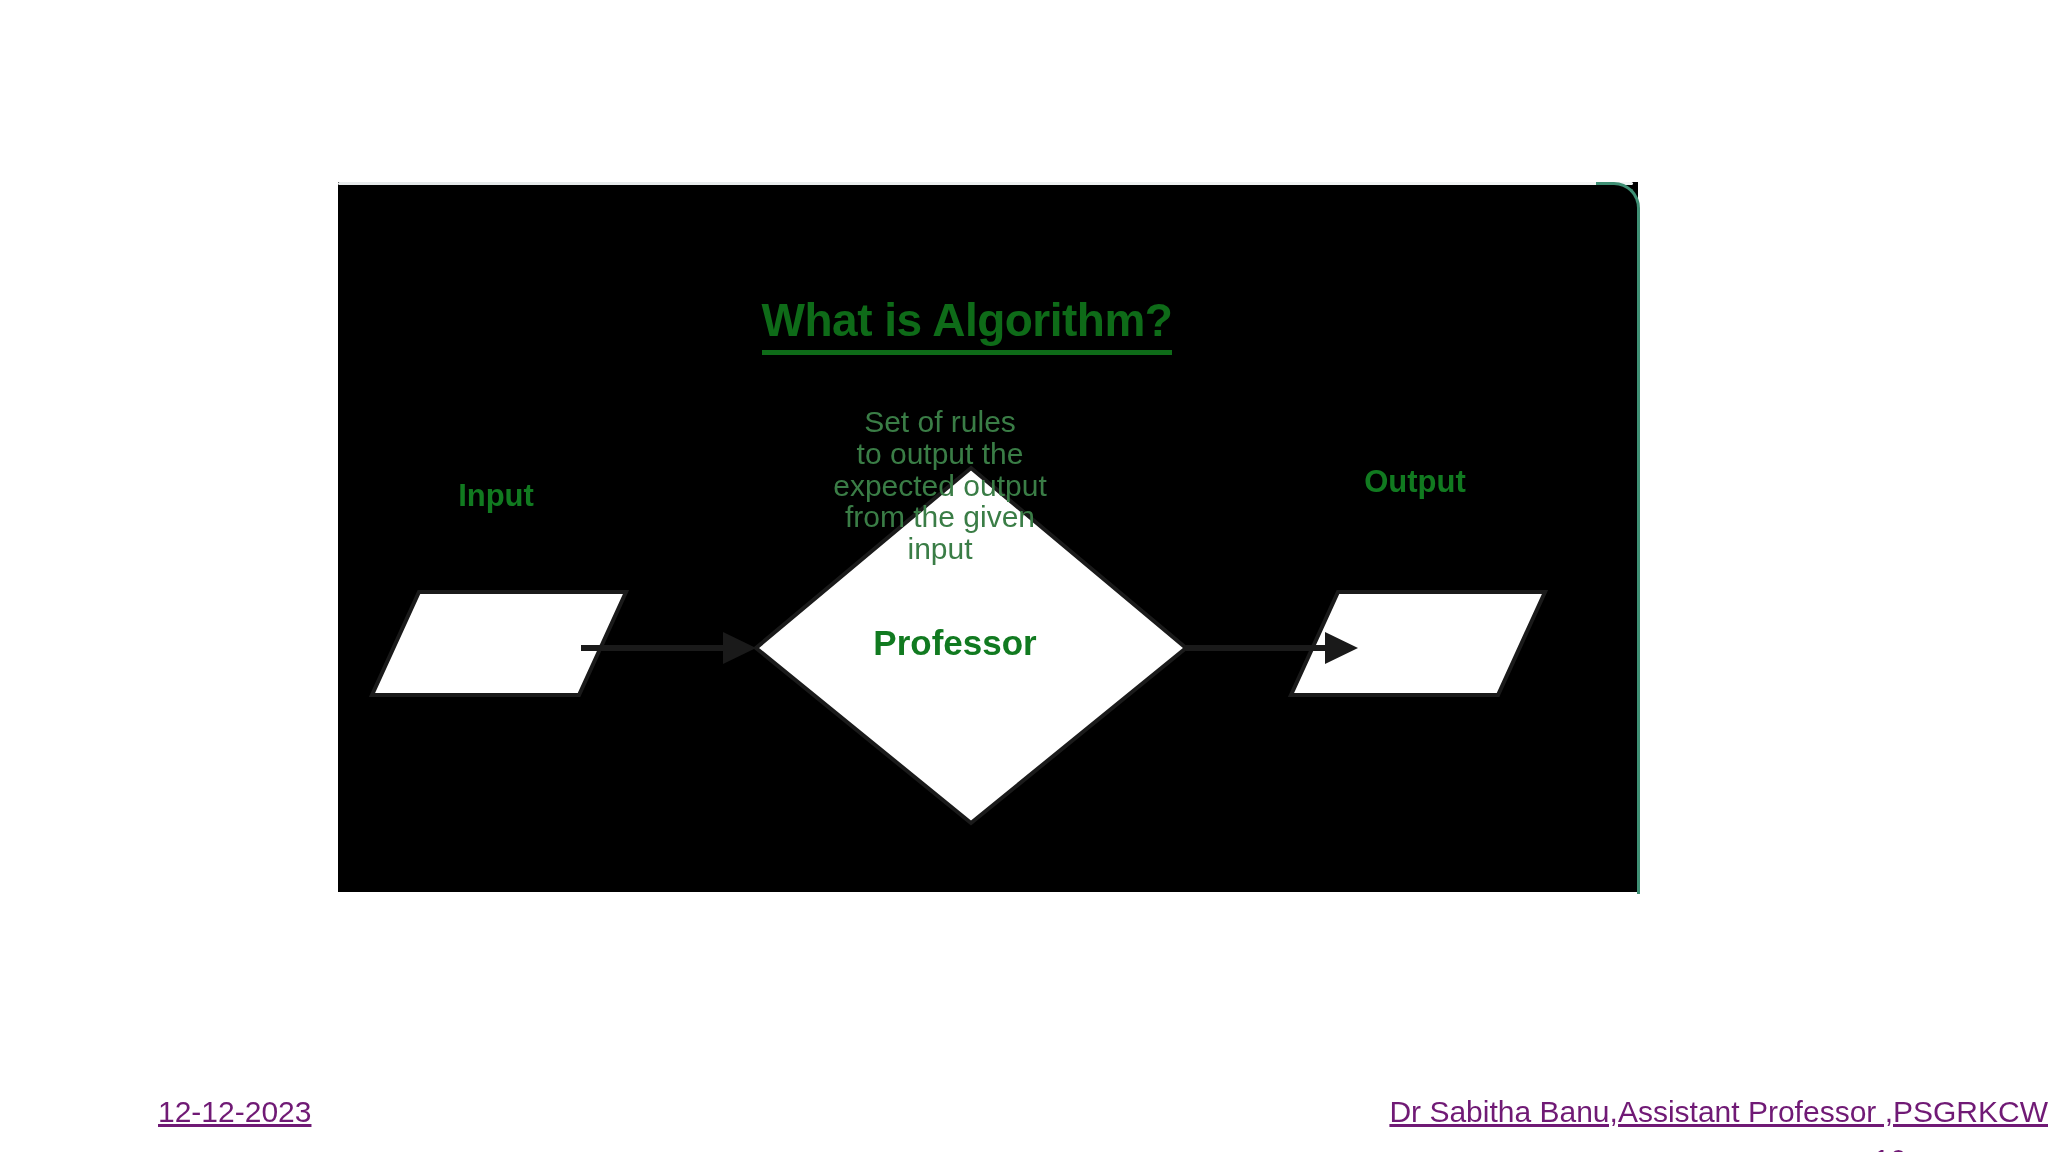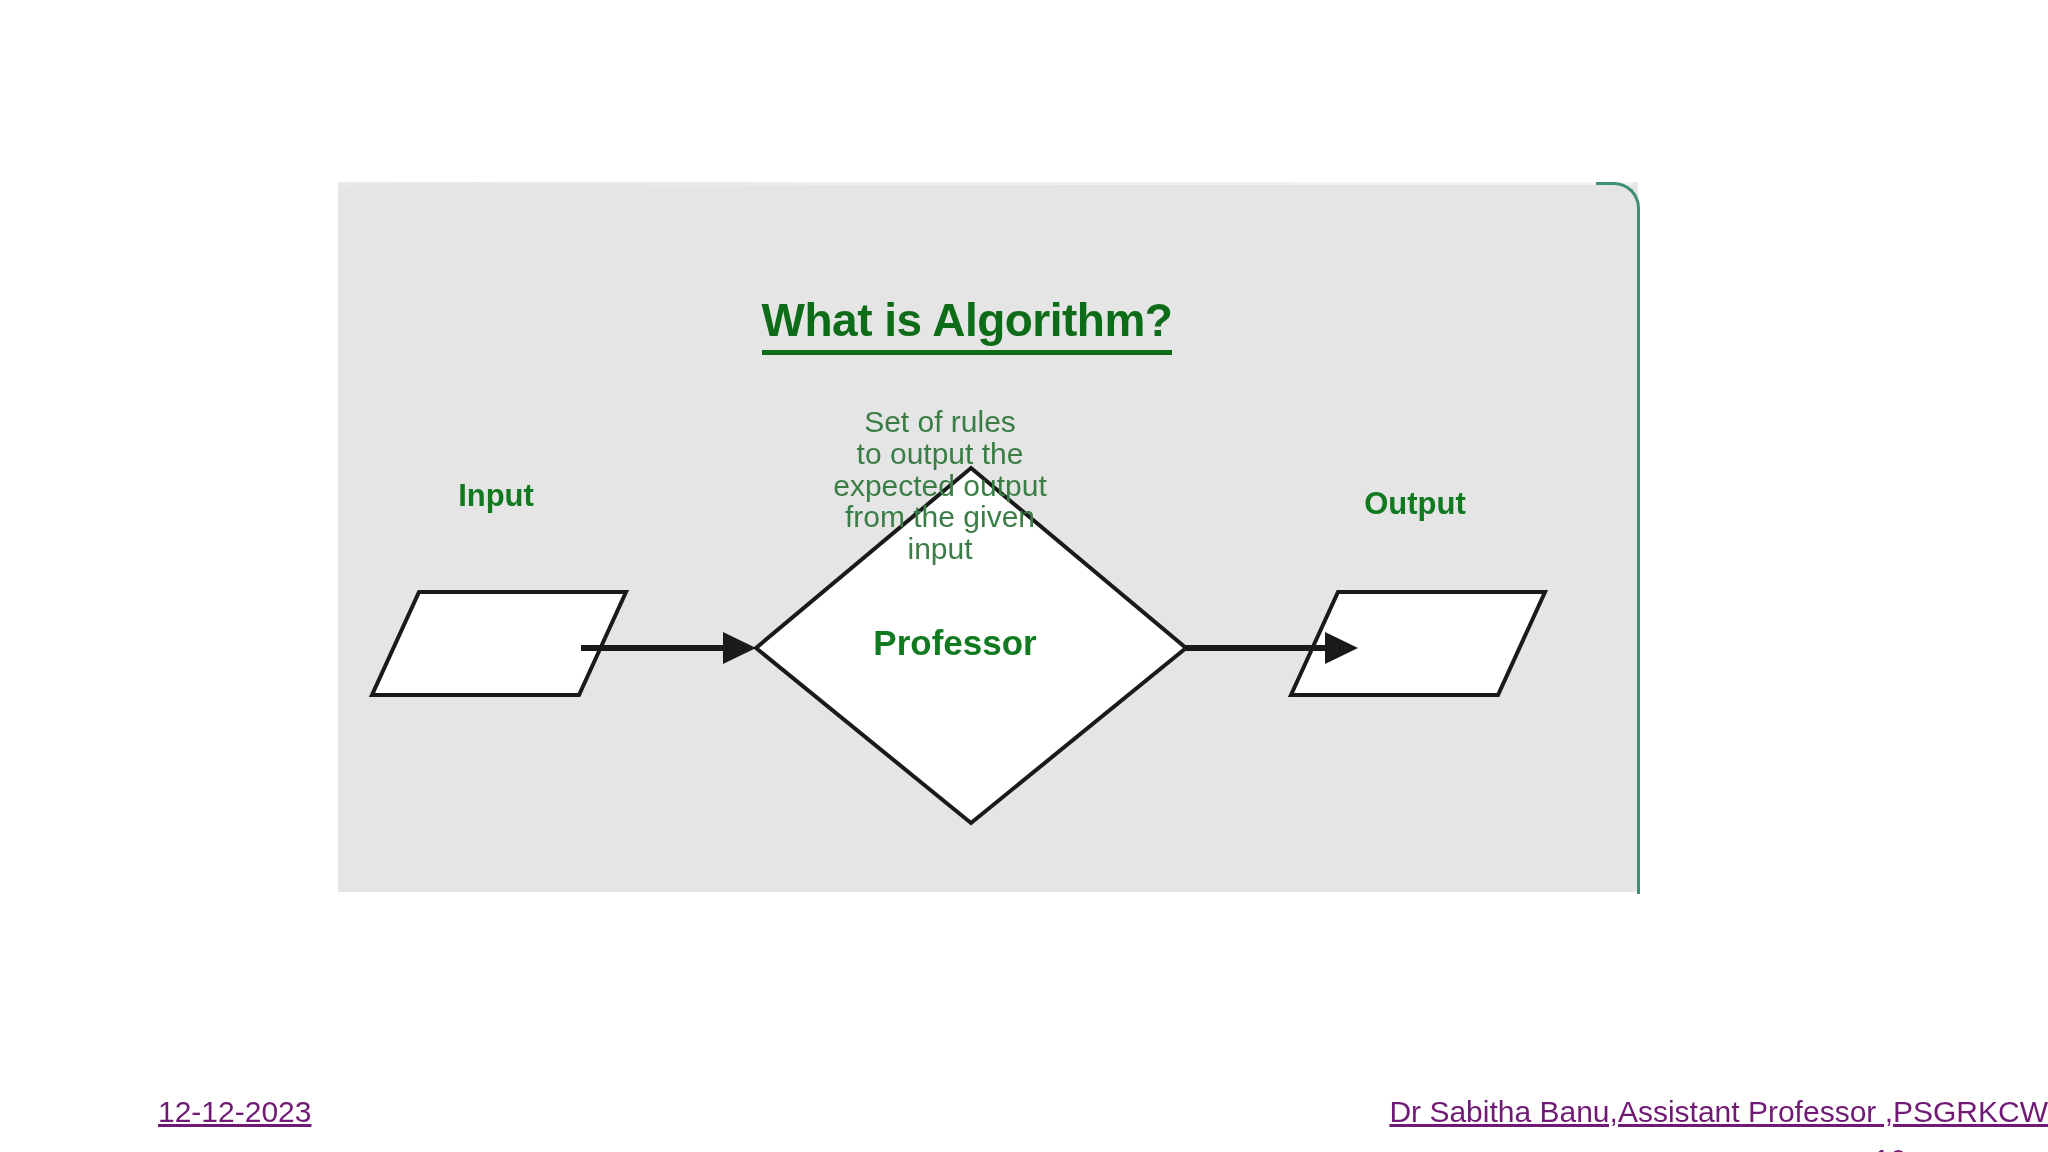--- a/index.html
+++ b/index.html
@@ -16,21 +16,21 @@
     font-family: "Liberation Sans", sans-serif;
   }
 
   
   #picture {
     position: absolute;
     left: 338px;
     top: 182px;
     width: 1300px;
     height: 710px;
-    background: #e5e5e5;
+    background: #000000;
   }
   
   #pic-top-edge {
     position: absolute;
     left: 0px;
     top: 0px;
     width: 1295px;
     height: 3px;
     background: linear-gradient(to right, #e9eced 0%, #e4e8e9 6%, #eef1f1 60%, #f3f5f5 100%);
     border-radius: 2px;
@@ -77,21 +77,21 @@
 
   .shape-label {
     position: absolute;
     color: #117a20;
     font-weight: bold;
     font-size: 31px;
     text-align: center;
     white-space: nowrap;
   }
   #input-label  { left: 34px;  top: 296px; width: 248px; }
-  #output-label { left: 953px; top: 304px; width: 248px; }
+  #output-label { left: 953px; top: 282px; width: 248px; }
   #algorithm-label {
     left: 467px; top: 441px; width: 300px;
     font-size: 35px;
   }
 
   #diamond-text {
     position: absolute;
     left: 467px;
     top: 224px;
     width: 270px;

